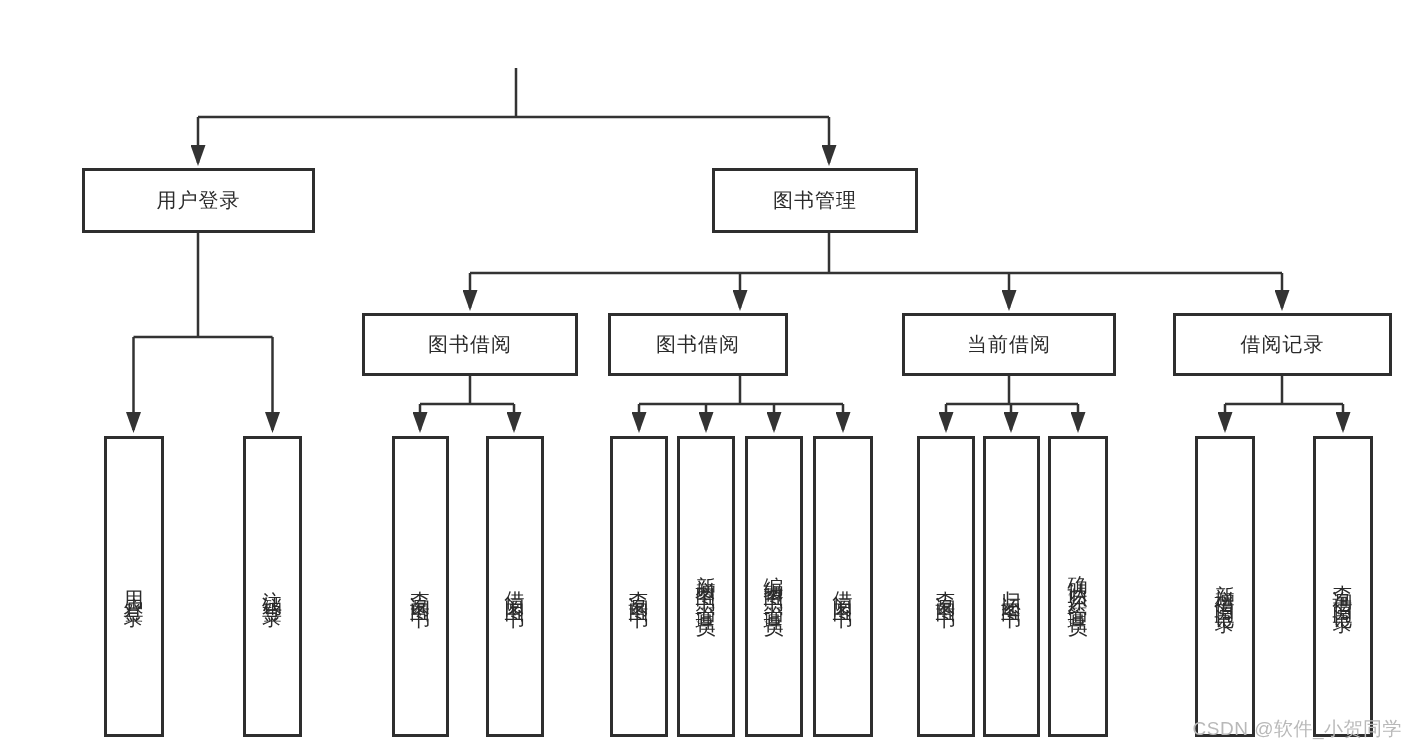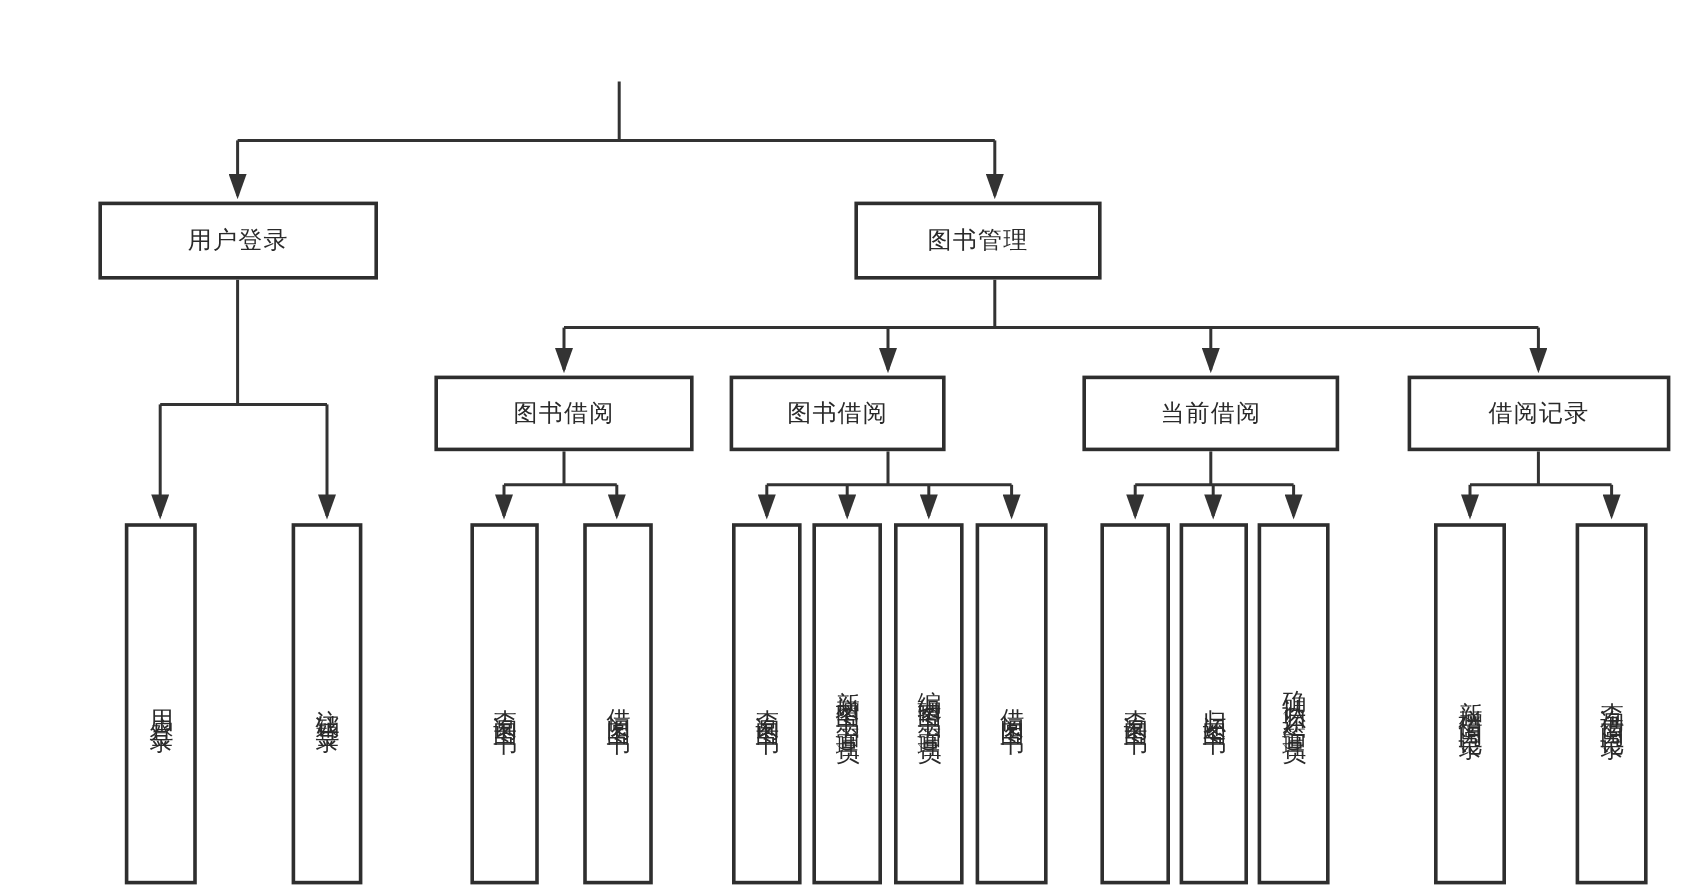--- a/index.html
+++ b/index.html
@@ -158,13 +158,14 @@
   <div class="vbox" style="left:1048px;width:60px">
     <span class="vlabel">确认归还（管理员）</span>
   </div>
   <div class="vbox" style="left:1195px;width:60px">
     <span class="vlabel">新增借阅记录</span>
   </div>
   <div class="vbox" style="left:1313px;width:60px">
     <span class="vlabel">查询借阅记录</span>
   </div>
 
+  <div class="watermark">CSDN @软件_小贺同学</div>
 </div>
 
 </body></html>

